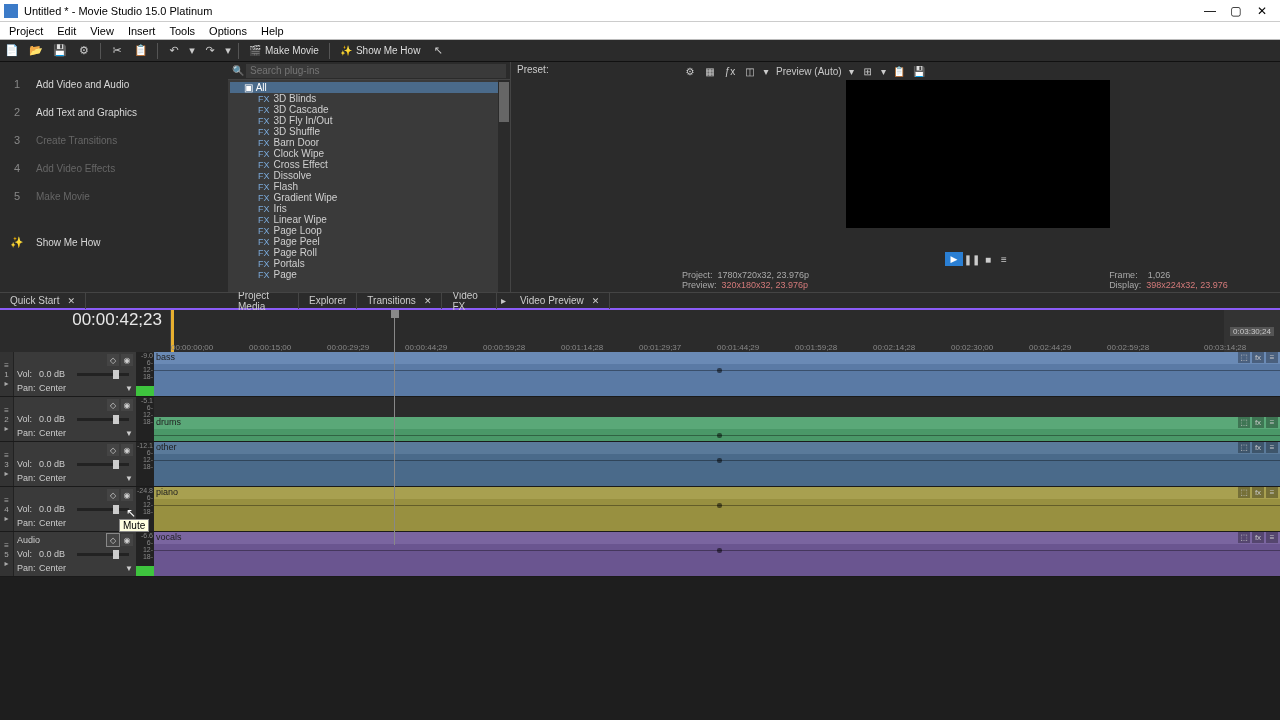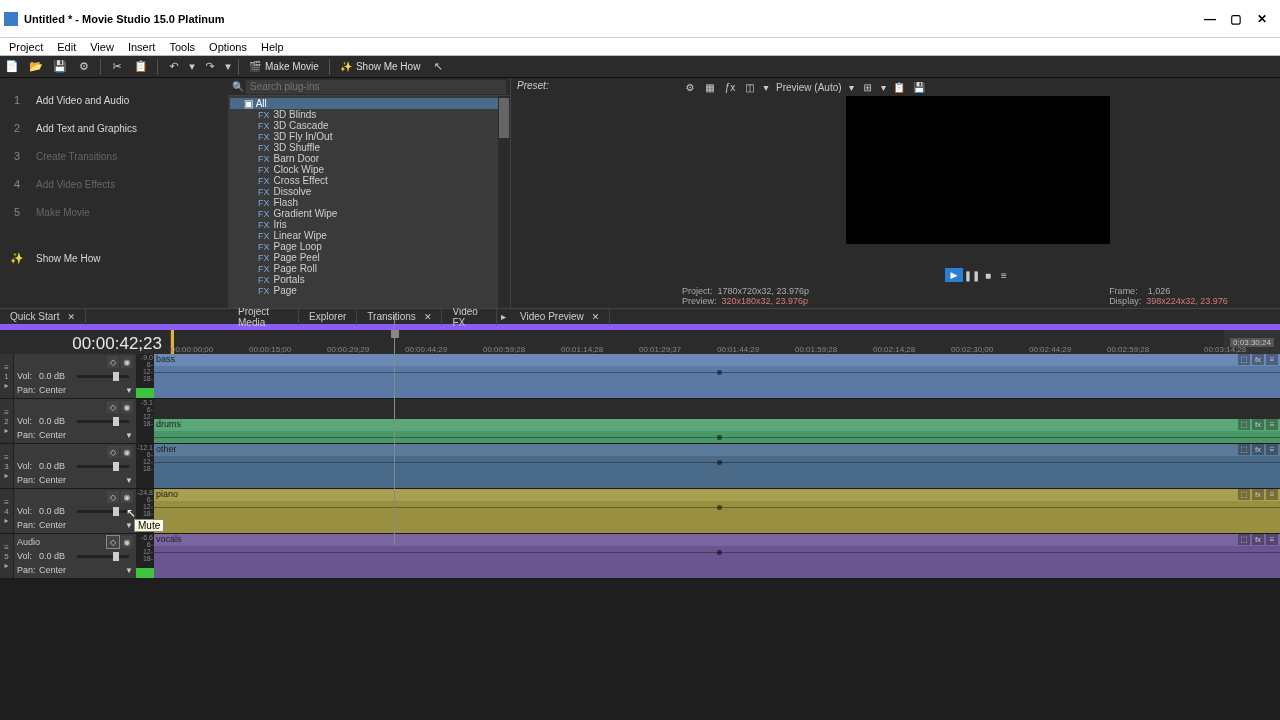--- a/index.html
+++ b/index.html
@@ -1,19 +1,19 @@
 <!DOCTYPE html>
 <html><head>
 <meta charset="utf-8">
 <style>
 * { margin:0; padding:0; box-sizing:border-box; font-family:"Segoe UI",Tahoma,sans-serif; }
 body { background:#1e1e1e; color:#c8c8c8; font-size:10px; overflow:hidden; width:1280px; height:720px; }
 
 
-.titlebar { height:38px; background:#fff; color:#000; display:flex; align-items:center; padding:0 4px; border-bottom:1px solid #ccc;font-weight:bold;}
+.titlebar { height:22px; background:#fff; color:#000; display:flex; align-items:center; padding:0 4px; border-bottom:1px solid #ccc;}
 .titlebar .icon { width:14px; height:14px; background:#3c7bc8; margin-right:6px;}
 .titlebar .title { flex:1; font-size:11px;}
 .winbtns { display:flex; gap:14px; margin-right:8px;}
 .winbtns span { width:12px; height:12px; display:inline-flex; align-items:center; justify-content:center; font-size:12px;}
 
 
 .menubar { height:18px; background:#fff; color:#000; display:flex; align-items:center; padding:0 2px; border-bottom:1px solid #bbb;}
 .menubar span { padding:0 7px; font-size:11px;}
 
 
@@ -35,21 +35,21 @@
 .search-row input { flex:1; background:#3a3a3a; border:none; color:#999; font-size:10px; padding:1px 4px; height:14px;}
 .tree { flex:1; background:#3a3a3a; overflow:hidden; position:relative;}
 .tree-inner { padding:2px;}
 .tree .root { background:#4a6a8a; color:#fff; padding:0 14px; font-size:10px;}
 .tree .item { padding-left:28px; font-size:10px; color:#d0d0d0; display:flex; align-items:center; height:11px;}
 .tree .item .fx { color:#7aa8d8; margin-right:4px; font-size:9px;}
 .tree .scrollbar { position:absolute; right:0; top:0; width:12px; height:100%; background:#2b2b2b;}
 .tree .scrollbar .thumb { width:10px; height:40px; background:#666; margin:2px auto;}
 
 .preset-panel { width:166px; background:#2b2b2b; border-left:1px solid #444;}
-.preset-panel .hdr { height:18px; padding:2px 6px; font-size:10px; color:#ccc;font-style:italic;}
+.preset-panel .hdr { height:18px; padding:2px 6px; font-size:10px; color:#ccc;}
 
 .preview-panel { flex:1; background:#2b2b2b; display:flex; flex-direction:column;}
 .pv-toolbar { height:18px; display:flex; align-items:center; padding:0 4px;}
 .pv-toolbar .pbtn { width:16px; height:14px; margin:0 2px; font-size:10px; color:#ccc; display:flex; align-items:center; justify-content:center;}
 .pv-auto { font-size:10px; padding:0 4px;}
 .pv-canvas { flex:1; display:flex; justify-content:center; align-items:flex-start; padding-top:0;}
 .pv-black { width:264px; height:148px; background:#000; margin-top:0;}
 .pv-transport { height:18px; display:flex; justify-content:center; align-items:center; gap:2px;}
 .pv-transport .play { width:18px; height:14px; background:#2a7fd4; color:#fff; display:flex; align-items:center; justify-content:center; font-size:9px;}
 .pv-transport .tctl { width:14px; height:14px; color:#ccc; display:flex; align-items:center; justify-content:center; font-size:10px;}
@@ -57,21 +57,21 @@
 .pv-info .col { margin-right:40px;}
 .pv-info .red { color:#d47a7a;}
 
 
 .tabstrip { height:16px; background:#2b2b2b; display:flex; border-top:1px solid #444;align-items:center;}
 .tabstrip .zone { display:flex; align-items:center;}
 .tabstrip .tab { padding:0 10px; font-size:10px; color:#ccc; height:16px; display:flex; align-items:center; border-right:1px solid #444;}
 .tabstrip .x { margin-left:8px; font-size:9px;}
 
 
-.tl-header { height:30px; background:#2b2b2b; display:flex; align-items:flex-end; border-top:6px solid #8b5cf6;}
+.tl-header { height:44px; background:#2b2b2b; display:flex; align-items:flex-start; border-top:2px solid #8b5cf6;}
 .tl-time { width:170px; text-align:right; padding-right:8px; font-size:17px; color:#e8e8e8;}
 .tl-ruler { flex:1; height:100%; position:relative; background:#2b2b2b; border-left:1px solid #444;}
 .tl-ruler .tick { position:absolute; bottom:0; font-size:8px; color:#888;}
 .tl-ruler .marker { position:absolute; left:0; top:0; width:3px; height:100%; background:#e8b030;}
 .tl-playhead { position:absolute; top:0; width:8px; height:8px; background:#888;}
 .tl-rcap { width:56px; background:#333; height:100%; display:flex; align-items:center; justify-content:center; font-size:8px;}
 
 
 .tracks { background:#2b2b2b;}
 .track { height:45px; display:flex; border-bottom:1px solid #1a1a1a;}
@@ -589,14 +589,14 @@
           <span>⬚</span>
           <span>fx</span>
           <span>≡</span>
         </div>
       </div>
     </div>
   </div>
 
 <div class="playhead-line"></div>
 
-<div class="tooltip" style="left:134px; top:519px">Mute</div>
+<div class="tooltip" style="left:119px; top:519px">Mute</div>
 <div class="cursor" style="left:126px; top:506px">↖</div>
 
 </body></html>

